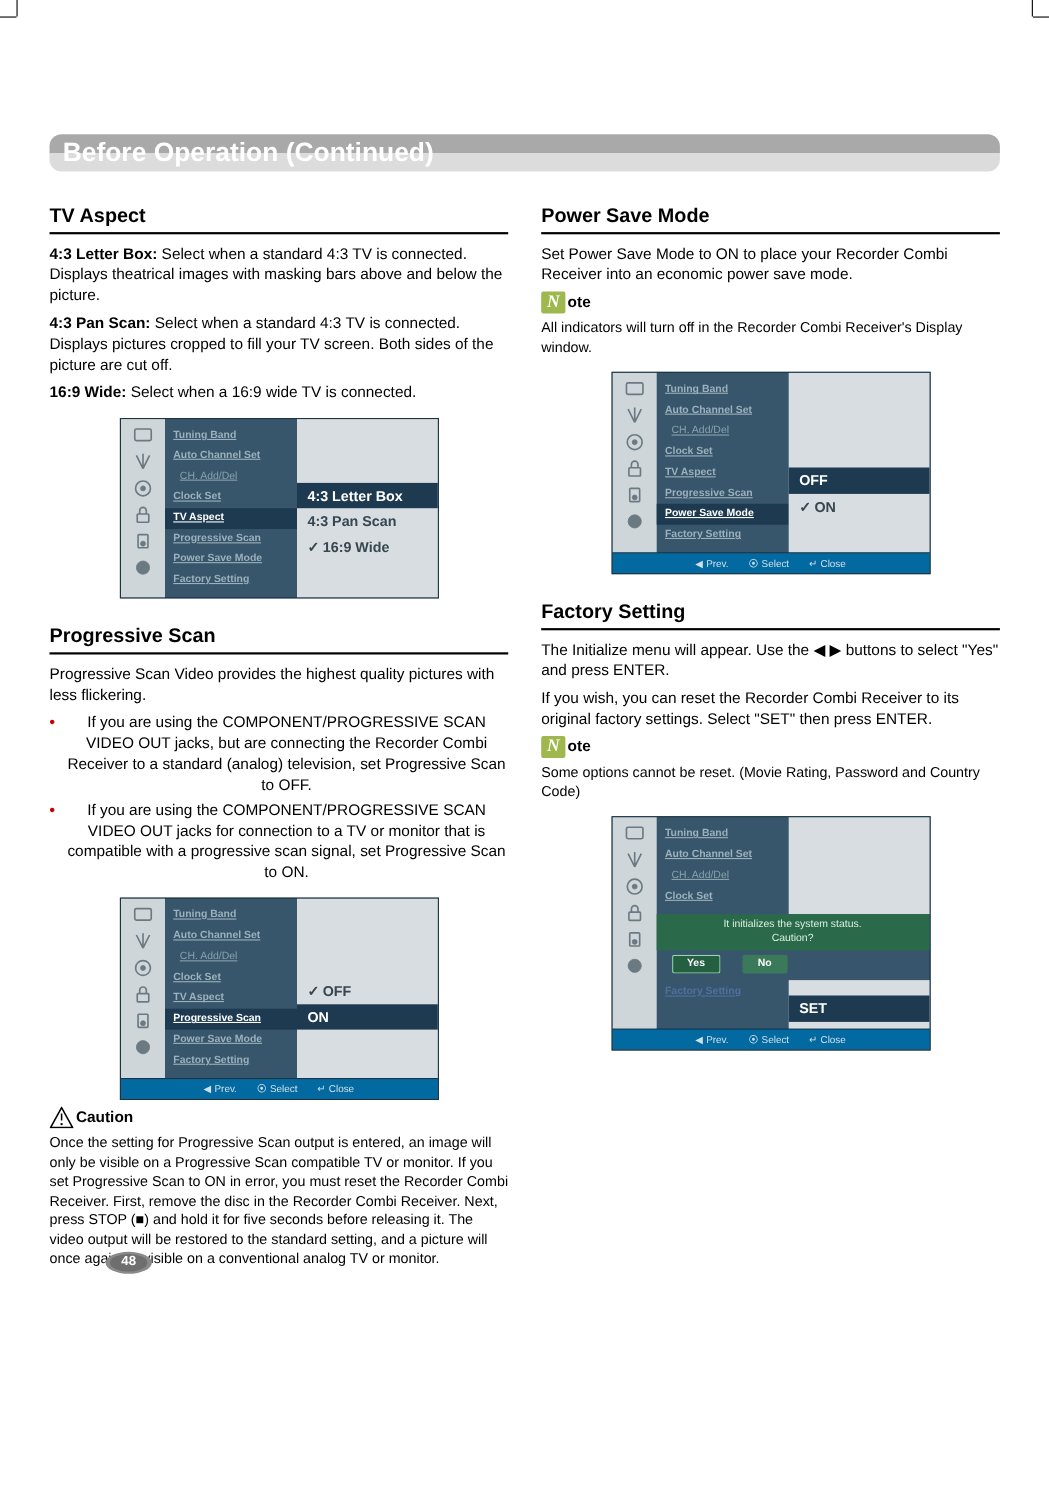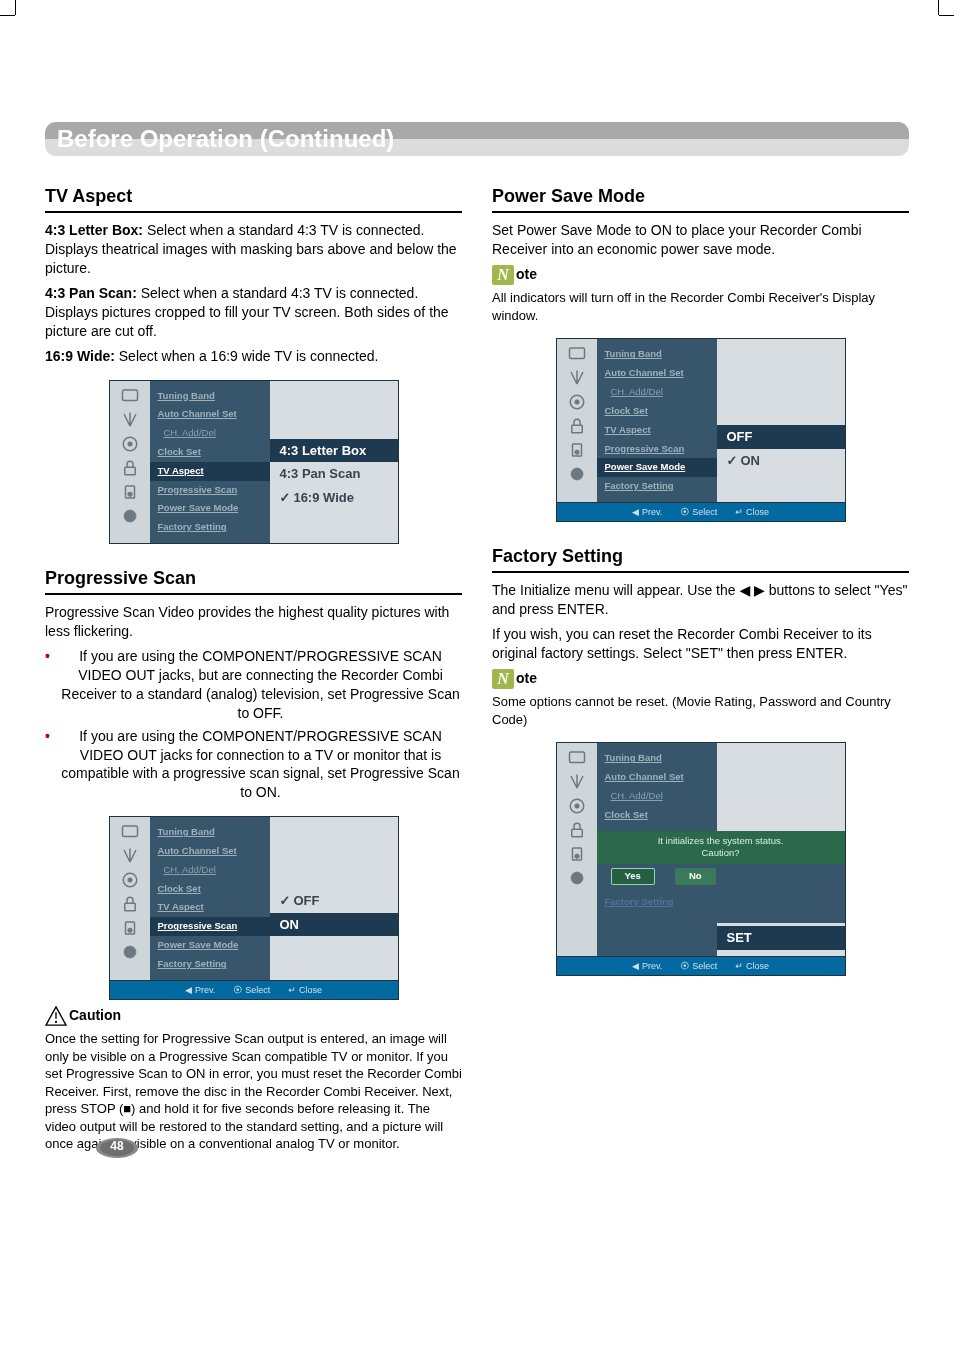--- a/index.html
+++ b/index.html
@@ -426,21 +426,21 @@
             </div>
             <div class="btns">
               <div class="btn sel">Yes</div>
               <div class="btn">No</div>
             </div>
           </div>
           <div style="display:flex;">
             <div class="osd-list" style="width:120px; padding:2px 0 6px;">
               <div class="item" style="color:#5170a0;">Factory Setting</div>
             </div>
-            <div class="osd-vals" style="padding:3px 0 6px;margin-top:32px;">
+            <div class="osd-vals" style="padding:14px 0 6px;">
               <div class="v hi">SET</div>
             </div>
           </div>
         </div>
       </div>
       <div class="osd-foot">
         <span class="tri-l">Prev.</span>
         <span class="dot">Select</span>
         <span class="ret">Close</span>
       </div>

